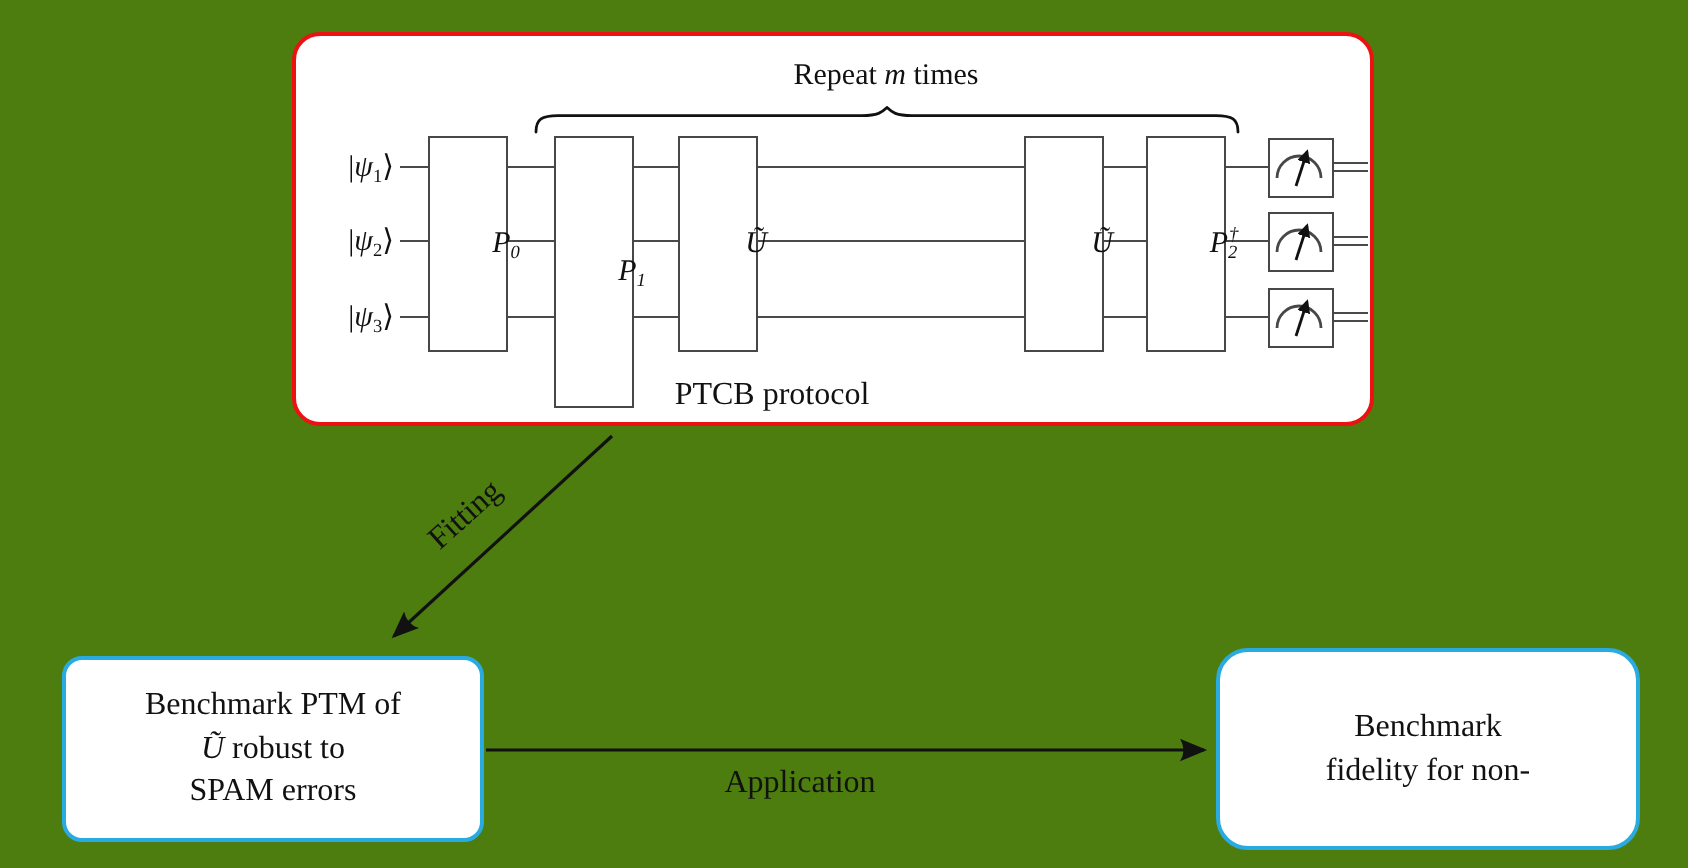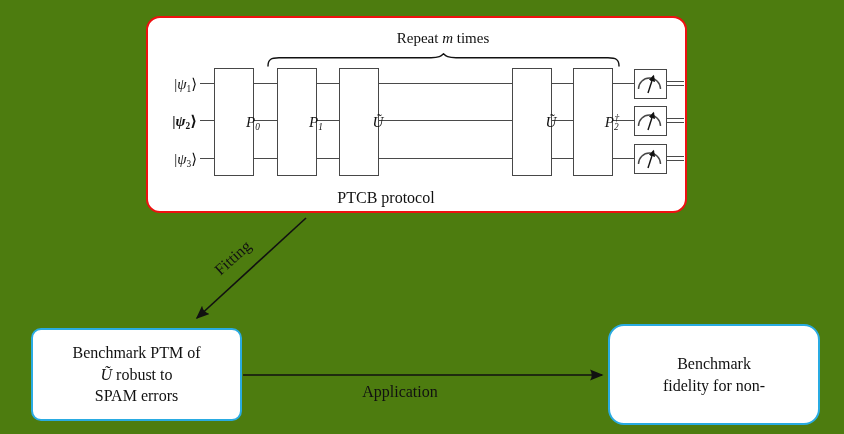--- a/index.html
+++ b/index.html
@@ -20,30 +20,30 @@
     text-align: center; font-size: 15px; line-height: 18px;
   }
   .brace { position: absolute; left: 267px; top: 53px; }
   
   .wire { position: absolute; left: 200px; width: 434px; height: 1.4px; background: #4a4a4a; }
   .wire1 { top: 83px; } .wire2 { top: 120px; } .wire3 { top: 158px; }
   .state {
     position: absolute; left: 150px; width: 47px; text-align: right;
     font-size: 15px; line-height: 20px;
   }
-  .s1 { top: 74px; } .s2 { top: 111px; font-weight: bold; } .s3 { top: 149px; }
+  .s1 { top: 74px; } .s2 { top: 111px; } .s3 { top: 149px; }
   .gate {
     position: absolute; box-sizing: border-box; background: #fff;
     border: 1.6px solid #474747; display: flex; align-items: center; justify-content: center;
     font-size: 15px;
     padding-left: 38px;
   }
   .glabel { font-style: italic; white-space: nowrap; }
   .g0 { left: 214px; top: 68px; width: 31px; height: 108px; }
-  .g1 { left: 277px; top: 68px; width: 31px; height: 108px; }
+  .g1 { left: 277px; top: 68px; width: 31px; height: 136px; }
   .g2 { left: 339px; top: 68px; width: 31px; height: 108px; }
   .g3 { left: 402px; top: 67px; width: 80px; height: 110px; }
   .g4 { left: 512px; top: 68px; width: 30px; height: 108px; }
   .g5 { left: 573px; top: 68px; width: 30px; height: 108px; }
   sub, sup { font-size: 0.62em; line-height: 0; }
   sub { vertical-align: -0.32em; }
   sup { vertical-align: 0.55em; }
   sub + sup { margin-left: -0.45em; }   
   .meter {
     position: absolute; left: 634px; width: 33px; height: 30px;

